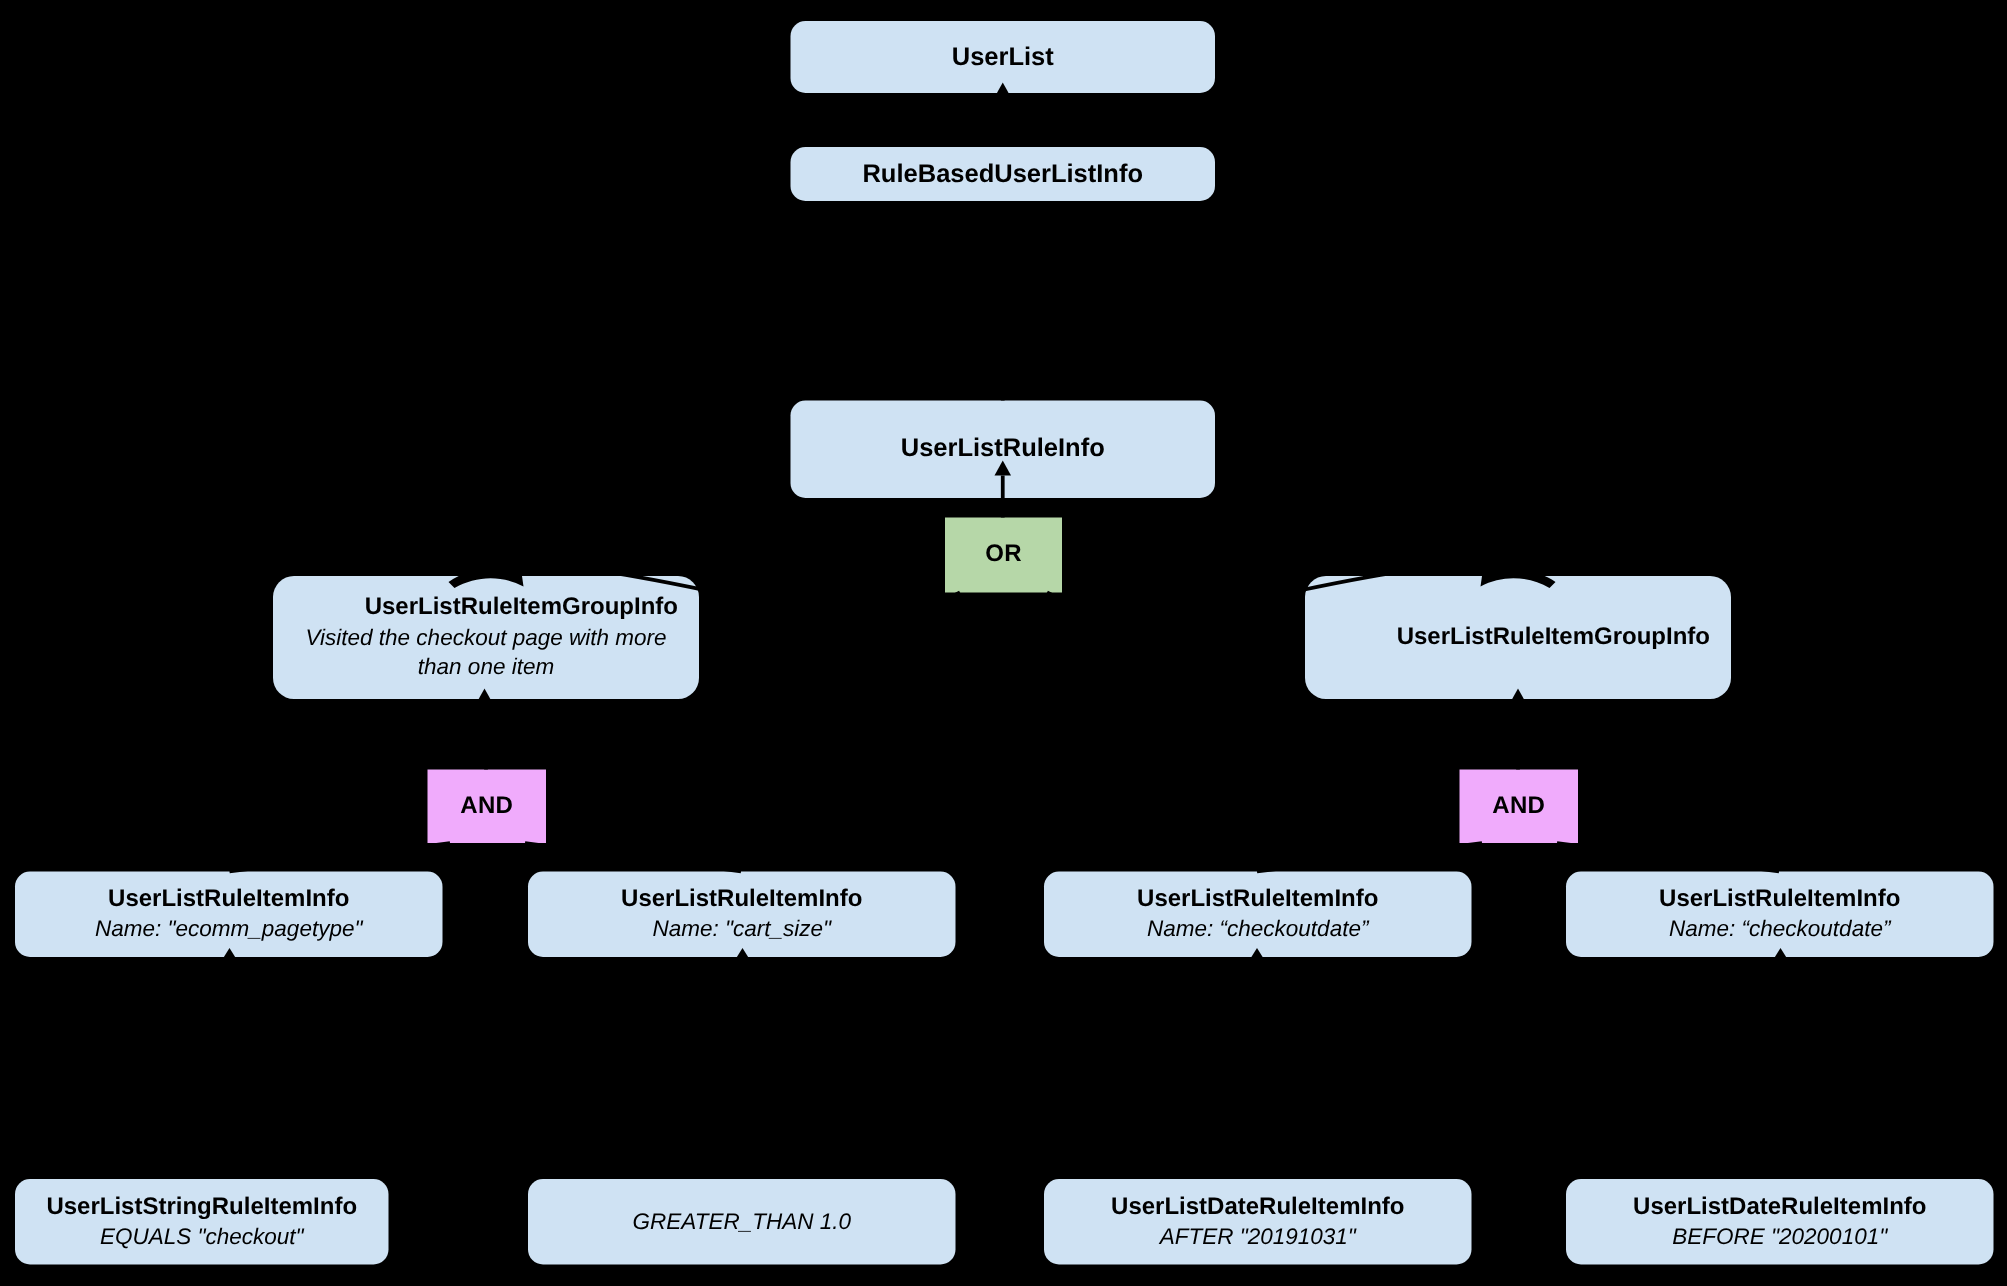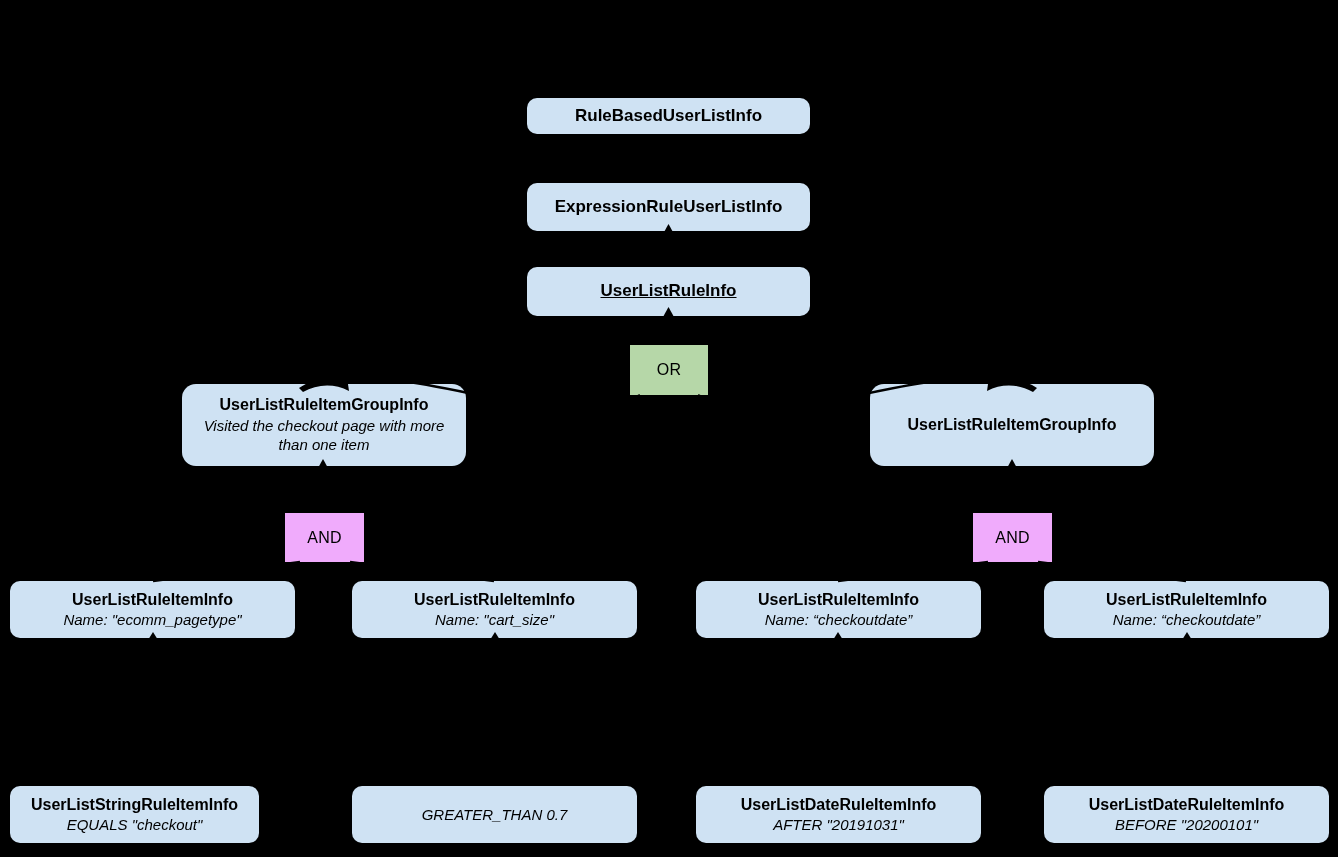--- a/index.html
+++ b/index.html
@@ -7,47 +7,47 @@
     position:relative; width:1338px; height:857px;
     background:#000000; overflow:hidden;
     font-family:"Liberation Sans", sans-serif; color:#000;
   }
   .node {
     position:absolute; box-sizing:border-box;
     display:flex; flex-direction:column; align-items:center; justify-content:center;
     text-align:center; z-index:1;
   }
   .blue { background:#cfe2f3; border-radius:10px; }
-  .group { border-radius:14px; padding:6px 14px; }
+  .group { border-radius:14px; padding:6px 14px;align-items:flex-end; }
   .or  { background:#b6d7a8; }
   .and { background:#f0abfc; }
-  .op-label { font-weight:normal; font-size:16px; letter-spacing:.2px; }
+  .op-label { font-weight:bold; font-size:16px; letter-spacing:.2px; }
   .title    { font-weight:bold; font-size:16px; line-height:1.3; }
   .title-lg { font-weight:bold; font-size:17px; }
   .desc     { font-style:italic; font-size:15px; line-height:1.28; }
   #connectors {
     position:absolute; left:0; top:0; width:1338px; height:857px;
     z-index:2; pointer-events:none;
   }
 </style>
 </head>
 <body>
 
 <div id="canvas">
 
+  <div class="node blue" style="left:527px; top:14px;  width:283px; height:48px;">
+    <div class="title title-lg">UserList</div>
+  </div>
 
   <div class="node blue" style="left:527px; top:98px;  width:283px; height:36px;">
     <div class="title title-lg">RuleBasedUserListInfo</div>
   </div>
 
-  <div class="node blue" style="left:527px; top:183px; width:283px; height:48px;">
-    <div class="title title-lg">ExpressionRuleUserListInfo</div>
-  </div>
 
-  <div class="node blue" style="left:527px; top:267px; width:283px; height:49px;text-decoration:underline;">
+  <div class="node blue" style="left:527px; top:267px; width:283px; height:65px;">
     <div class="title title-lg">UserListRuleInfo</div>
   </div>
 
   <div class="node or" style="left:630px; top:345px; width:78px; height:50px;">
     <div class="op-label">OR</div>
   </div>
 
   <div class="node blue group" style="left:182px; top:384px; width:284px; height:82px;">
     <div class="title">UserListRuleItemGroupInfo</div>
     <div class="desc">Visited the checkout page with more than one item</div>
@@ -84,21 +84,21 @@
     <div class="title">UserListRuleItemInfo</div>
     <div class="desc">Name: “checkoutdate”</div>
   </div>
 
   <div class="node blue" style="left:10px; top:786px; width:249px; height:57px;">
     <div class="title">UserListStringRuleItemInfo</div>
     <div class="desc">EQUALS "checkout"</div>
   </div>
 
   <div class="node blue" style="left:352px; top:786px; width:285px; height:57px;">
-    <div class="desc">GREATER_THAN 0.7</div>
+    <div class="desc">GREATER_THAN 1.0</div>
   </div>
 
   <div class="node blue" style="left:696px; top:786px; width:285px; height:57px;">
     <div class="title">UserListDateRuleItemInfo</div>
     <div class="desc">AFTER "20191031"</div>
   </div>
 
   <div class="node blue" style="left:1044px; top:786px; width:285px; height:57px;">
     <div class="title">UserListDateRuleItemInfo</div>
     <div class="desc">BEFORE "20200101"</div>

